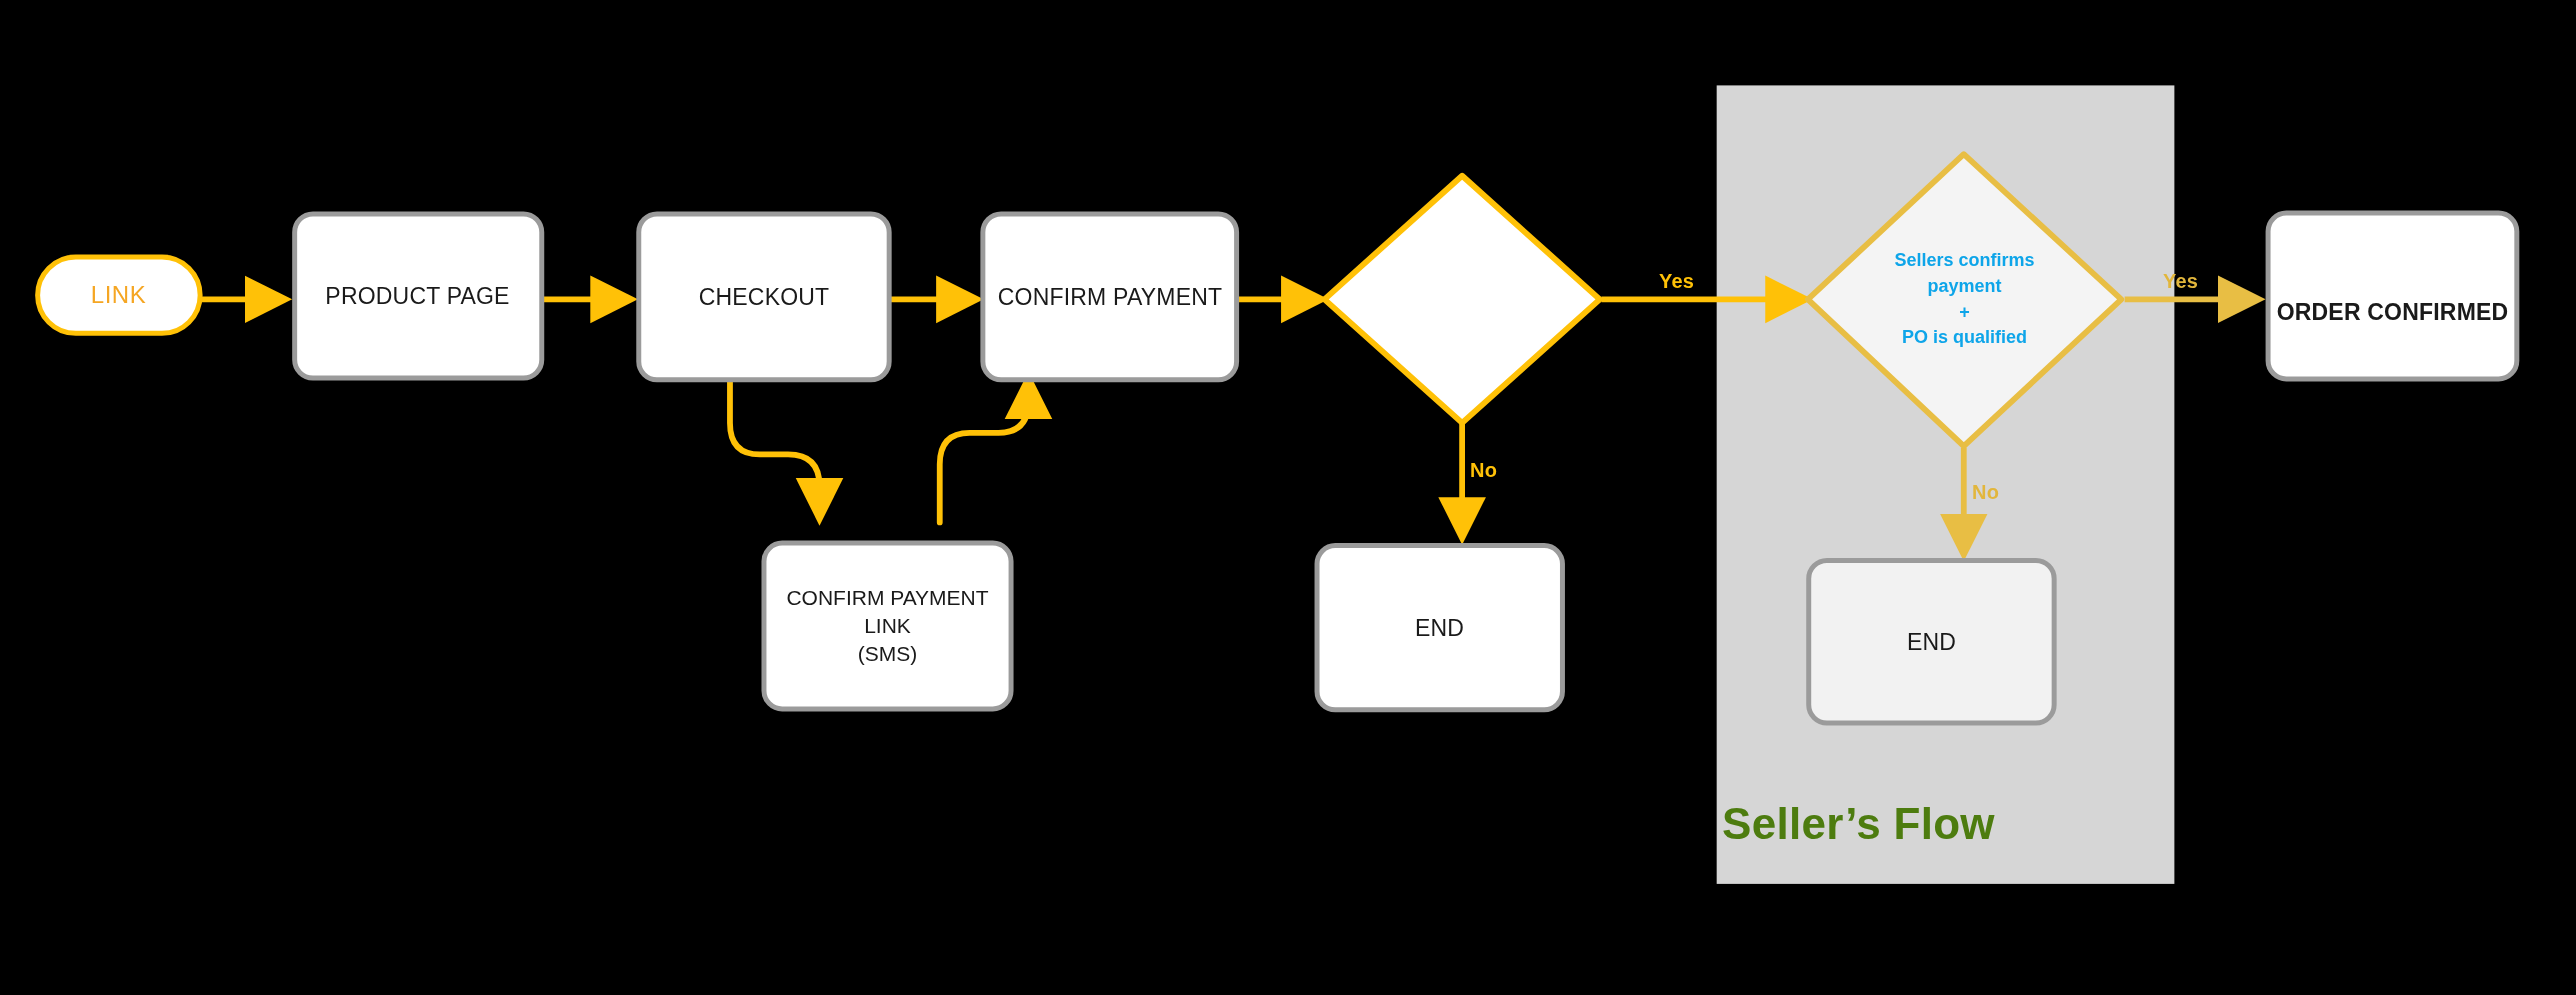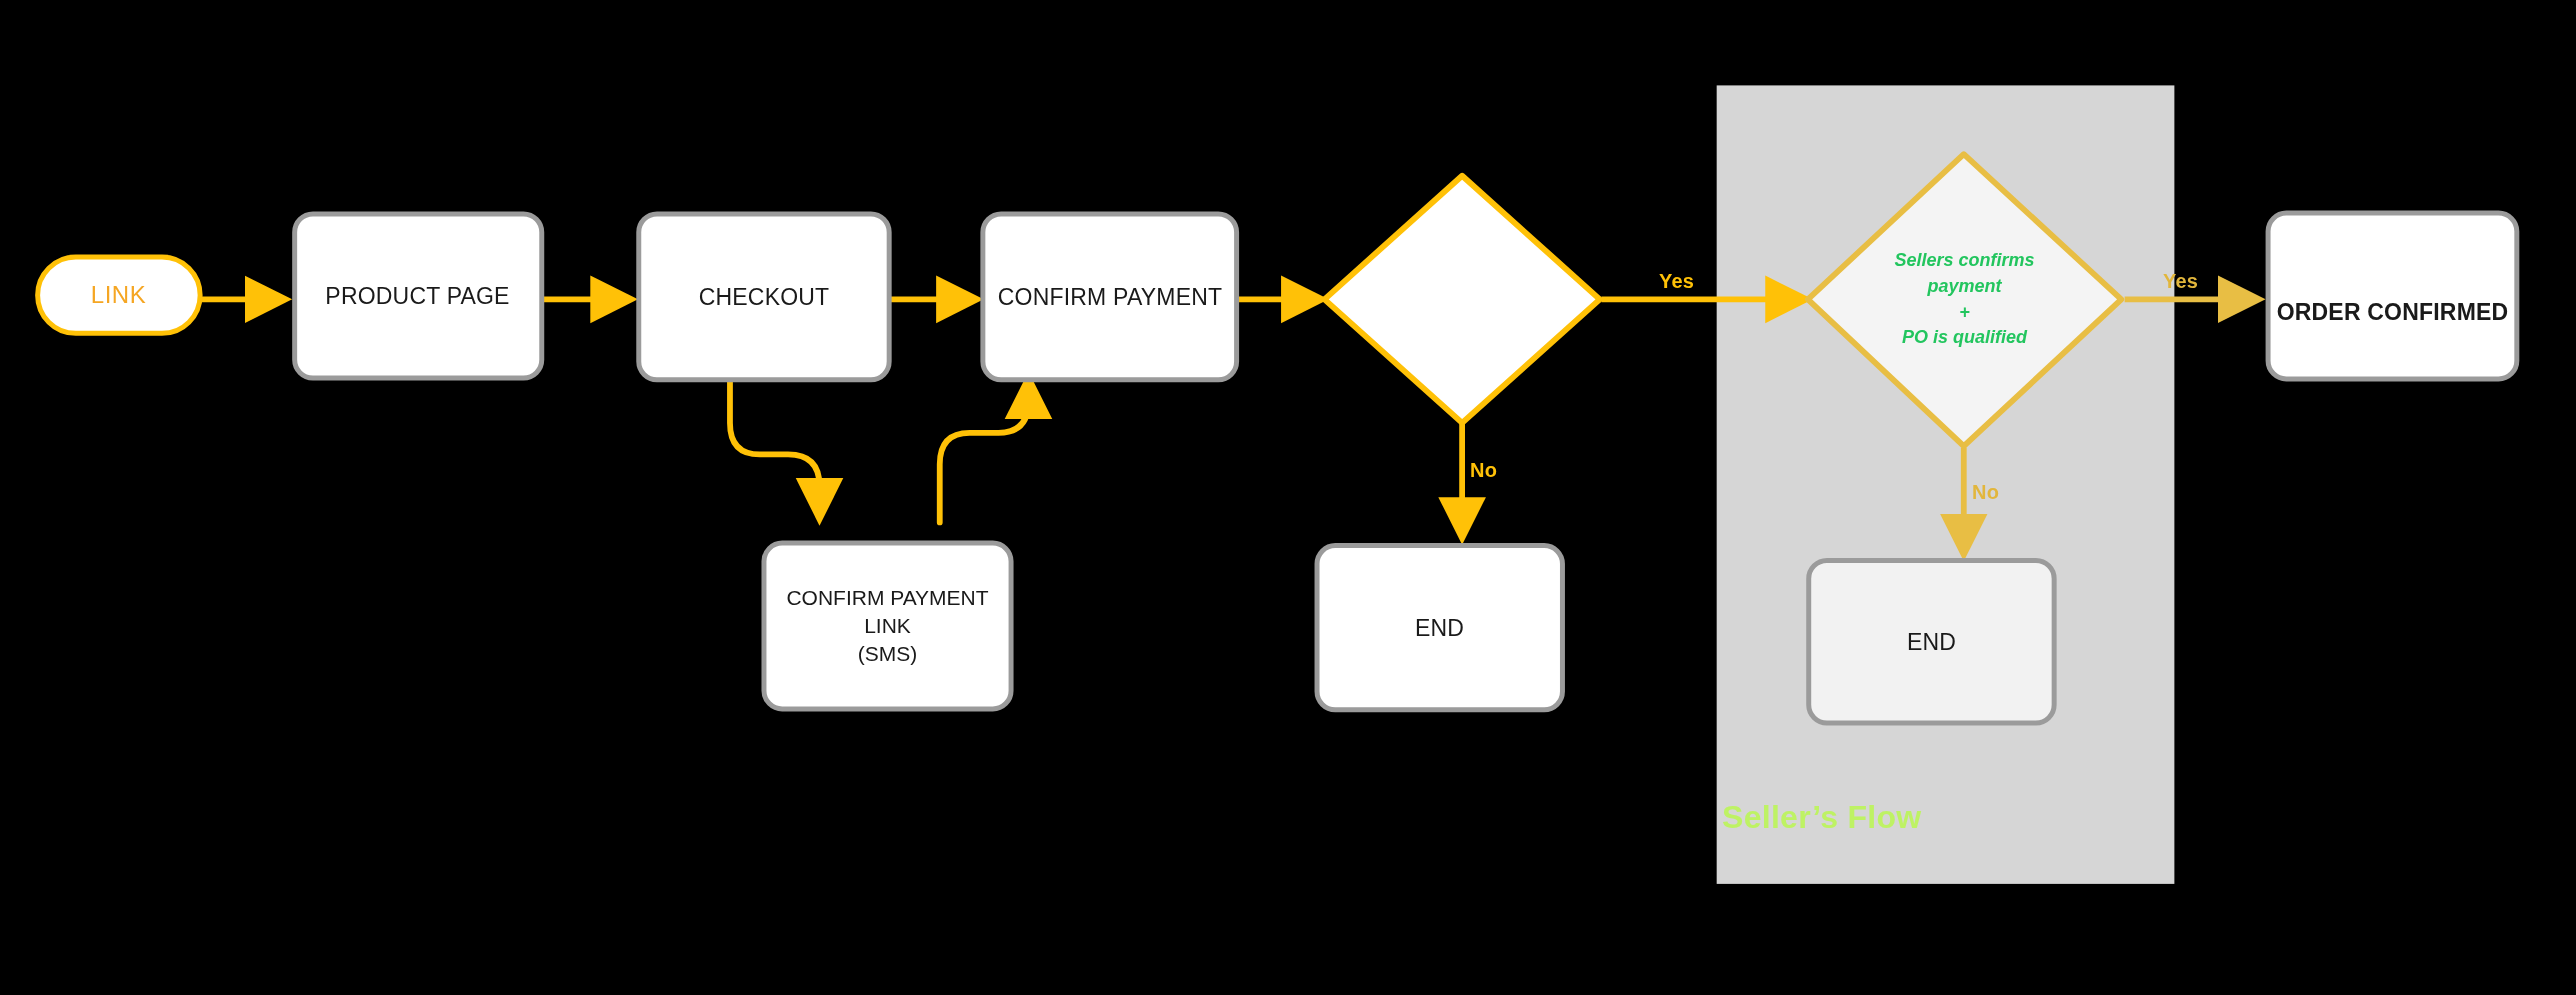--- a/index.html
+++ b/index.html
@@ -8,25 +8,25 @@
   svg#flow{position:absolute;inset:0;width:2576px;height:995px;display:block;}
 
   .node-label{
     position:absolute;display:flex;align-items:center;justify-content:center;
     text-align:center;pointer-events:none;white-space:pre-line;
   }
   .box-text{color:#1a1a1a;font-size:23px;font-weight:400;letter-spacing:0.2px;line-height:1.26;}
   .box-text-sm{color:#1a1a1a;font-size:21px;font-weight:400;line-height:1.32;}
   .pill-text{color:#F5A623;font-size:24px;font-weight:400;letter-spacing:0.5px;}
   .diamond-text{color:#F0B422;font-size:18px;font-weight:700;line-height:1.42;}
-  .diamond-text-muted{color:#22c55e;font-size:18px;font-weight:700;line-height:1.42;font-style:italic;}
+  .diamond-text-muted{color:#0ea5e9;font-size:18px;font-weight:700;line-height:1.42;}
   .edge-label{position:absolute;font-size:20px;font-weight:700;letter-spacing:0.2px;}
   .edge-label.amber{color:#FFC107;}
   .edge-label.muted{color:#E2B63C;}
-  .lane-title{position:absolute;color:#bef264;font-size:32px;font-weight:700;letter-spacing:0.3px;}
+  .lane-title{position:absolute;color:#4d7c0f;font-size:44px;font-weight:700;letter-spacing:0.3px;}
 </style>
 </head>
 <body>
 
 <div id="stage">
 
   <svg id="flow" viewBox="0 0 3106 1200">
     <defs>
       <marker id="ah" markerWidth="9" markerHeight="9" refX="6.2" refY="4.5" orient="auto" markerUnits="strokeWidth">
         <path d="M0,0.4 L8.2,4.5 L0,8.6 Z" fill="#FFC107"></path>

